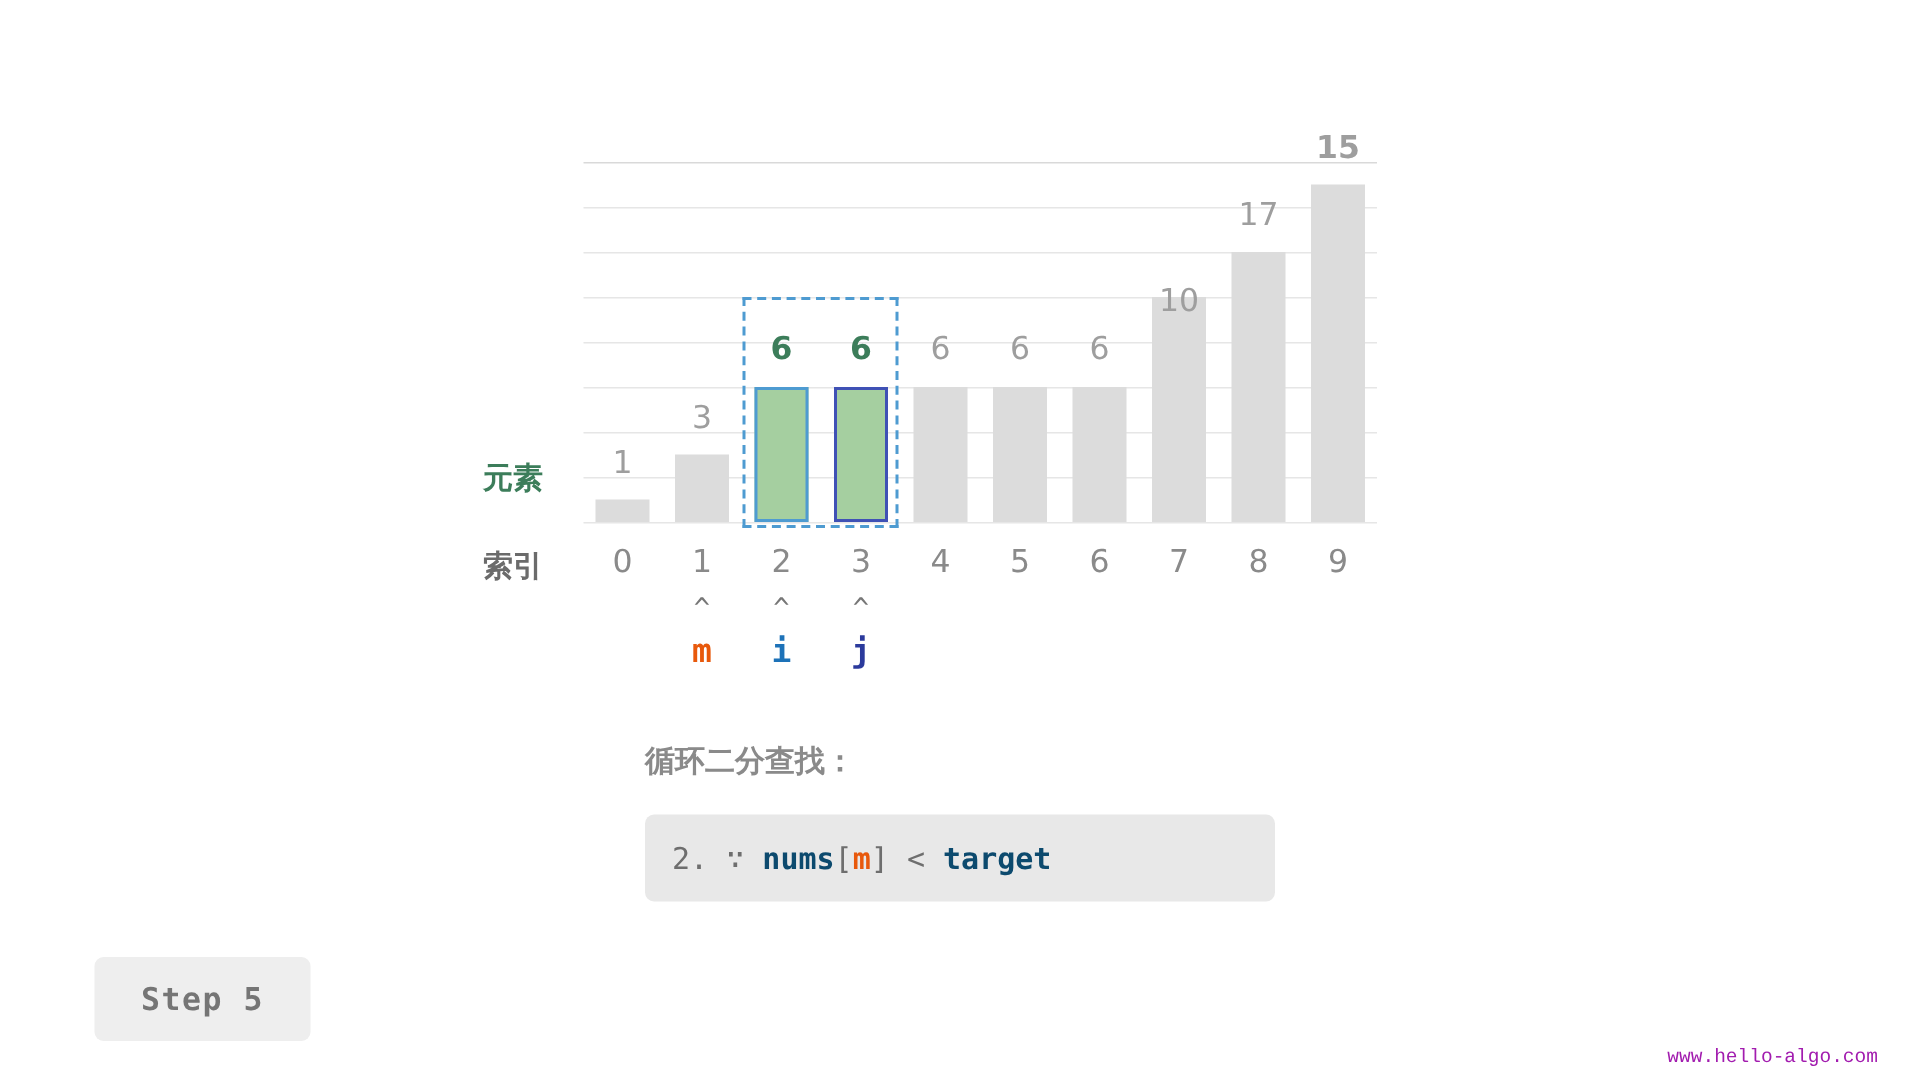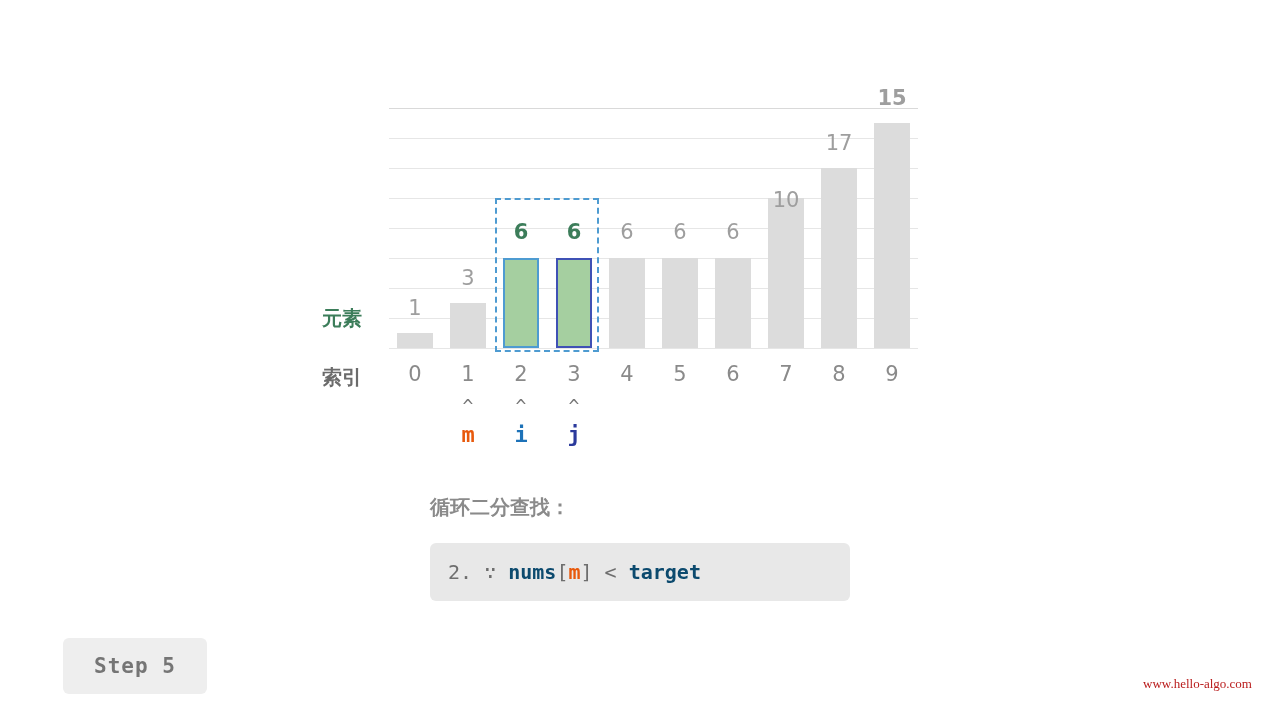--- a/index.html
+++ b/index.html
@@ -186,24 +186,24 @@
     font-weight: bold;
     color: #757575;
     letter-spacing: 1px;
     margin-left: 27px;
   }
 
   
   .watermark {
     position: absolute;
     right: 28px;
-    bottom: 28px;
+    bottom: 8px;
     font-size: 13px;
-    color: #b91c1c;
-    font-family: Liberation Serif, serif;
+    color: #a21caf;
+    font-family: Liberation Mono, monospace;
   }
 </style>
 </head>
 <body>
 
 <div class="stage">
 
   <div class="chart">
     <div class="gridline top" style="top:0px;"></div>
     <div class="gridline" style="top:30px;"></div>

